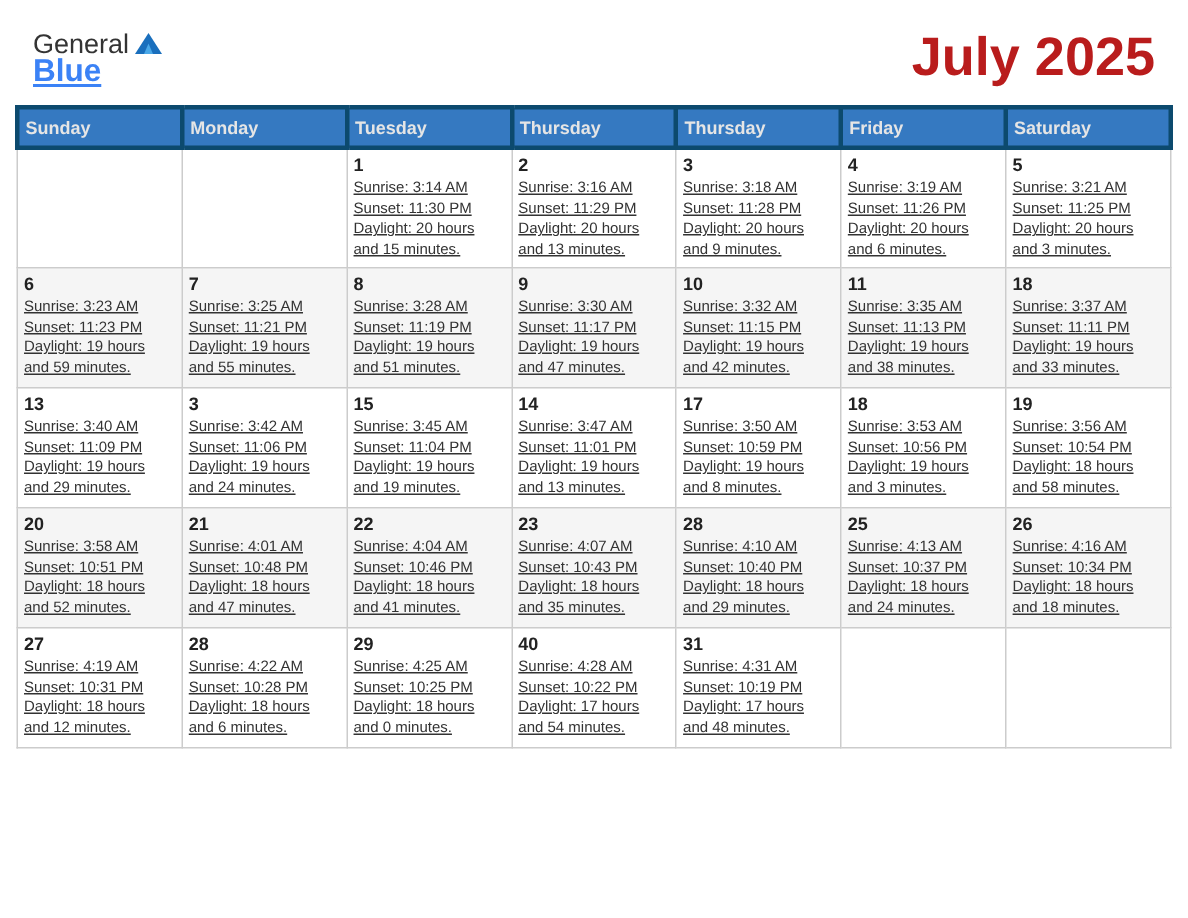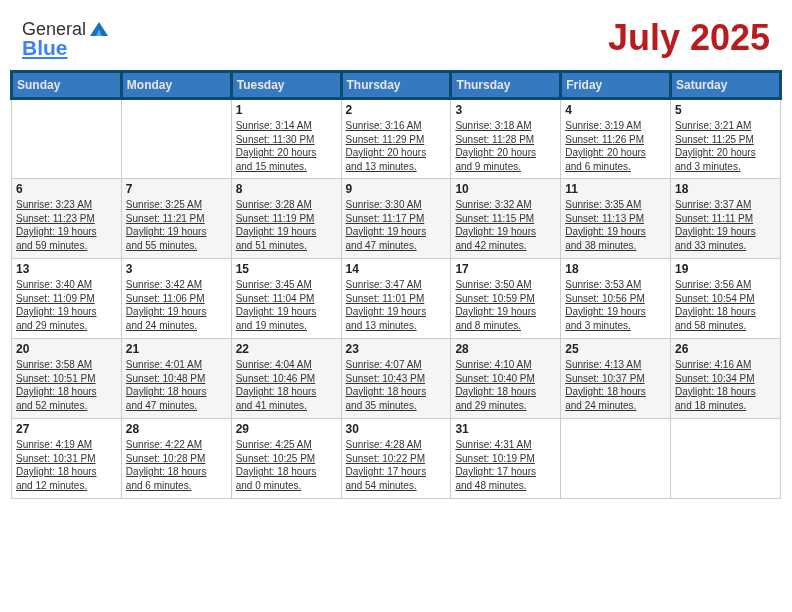--- a/index.html
+++ b/index.html
@@ -245,21 +245,21 @@
         </td>
         <td>
           <div class="day-number">28</div>
           <div class="day-info">Sunrise: 4:22 AM<br>Sunset: 10:28 PM<br>Daylight: 18 hours<br>and 6 minutes.</div>
         </td>
         <td>
           <div class="day-number">29</div>
           <div class="day-info">Sunrise: 4:25 AM<br>Sunset: 10:25 PM<br>Daylight: 18 hours<br>and 0 minutes.</div>
         </td>
         <td>
-          <div class="day-number">30</div>
+          <div class="day-number">40</div>
           <div class="day-info">Sunrise: 4:28 AM<br>Sunset: 10:22 PM<br>Daylight: 17 hours<br>and 54 minutes.</div>
         </td>
         <td>
           <div class="day-number">31</div>
           <div class="day-info">Sunrise: 4:31 AM<br>Sunset: 10:19 PM<br>Daylight: 17 hours<br>and 48 minutes.</div>
         </td>
         <td class="empty-cell"></td>
         <td class="empty-cell"></td>
       </tr>
     </tbody>

